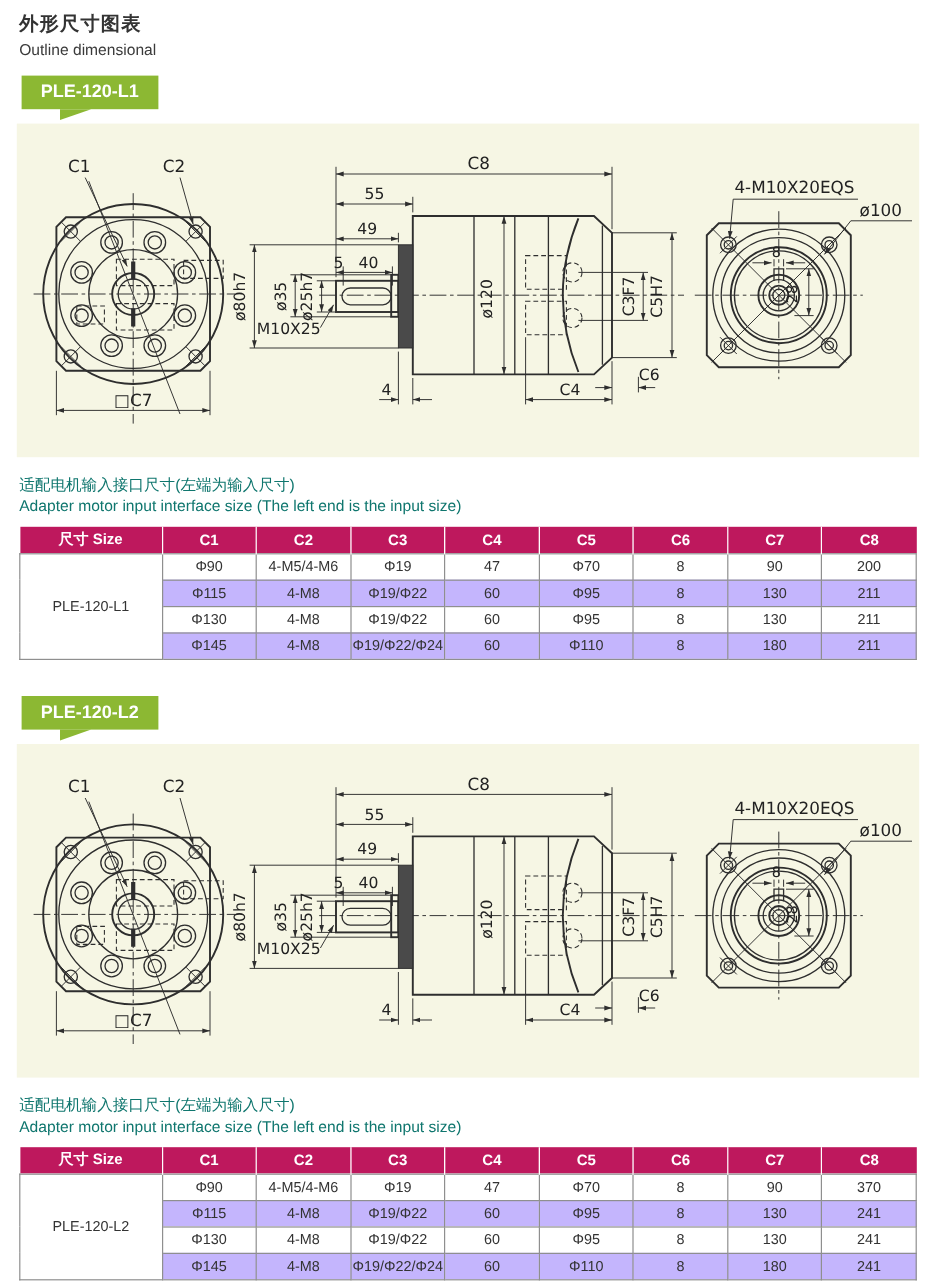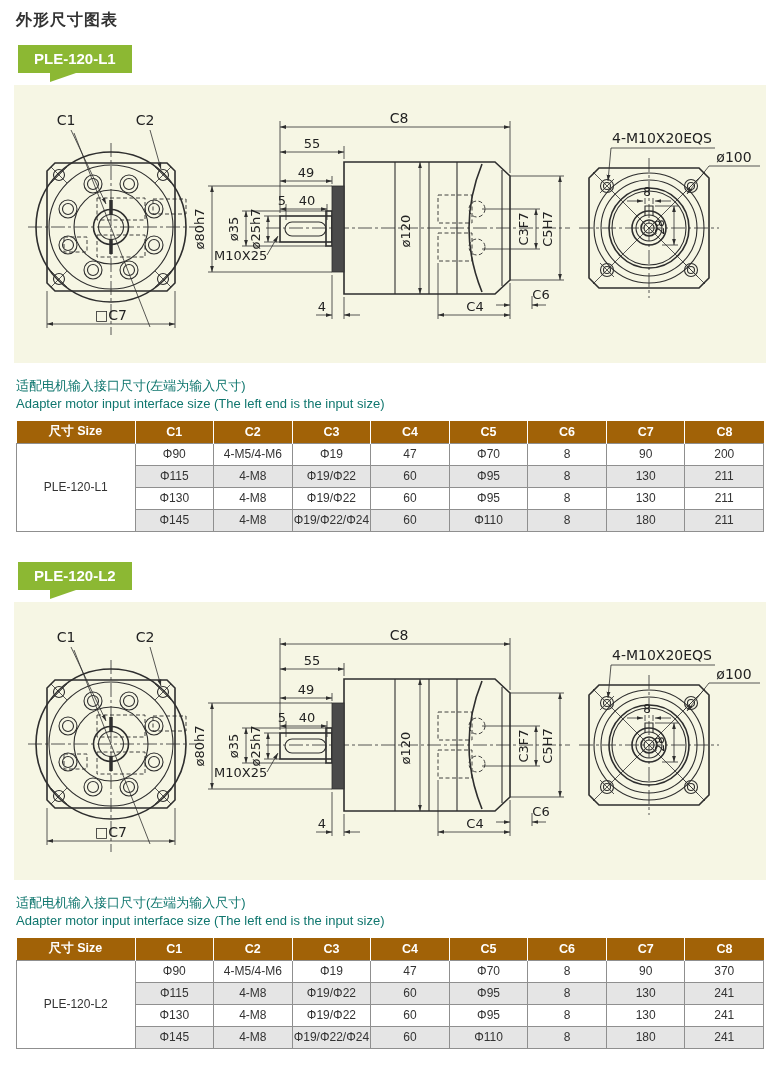--- a/index.html
+++ b/index.html
@@ -10,27 +10,27 @@
   .title-en{font-size:13px;color:#3a3a3a;margin:3px 0 0 16px;}
   .badge{display:inline-block;position:relative;margin:14px 0 0 18px;background:#8cb833;
          color:#fff;font-weight:bold;font-size:15px;padding:5px 16px 6px;}
   .badge::after{content:"";position:absolute;left:32px;top:100%;width:0;height:0;
          border-top:9px solid #8cb833;border-right:26px solid transparent;}
   .section-l2 .badge{margin-top:30px;}
   .panel{margin:12px 14px 0 14px;width:752px;height:278px;background:#f6f6e4;}
   .panel svg{display:block;}
   .note{margin:14px 0 0 16px;font-size:13px;color:#0f766e;line-height:1.38;}
   table.dims{border-collapse:collapse;margin:8px 0 0 16px;width:748px;table-layout:fixed;}
-  table.dims th{background:#a16207;color:#fff;font-weight:bold;font-size:12.5px;height:22px;
+  table.dims th{background:#be185d;color:#fff;font-weight:bold;font-size:12.5px;height:22px;
          padding:0;border-right:1px solid #fff;}
   table.dims th:last-child{border-right:none;}
   table.dims th.col-size{width:118px;}
   table.dims td{border:1px solid #8f8f8f;text-align:center;font-size:12px;height:21px;
          padding:0;background:#fff;color:#333;}
-  table.dims tr.alt td{background:#e5e5e5;}
+  table.dims tr.alt td{background:#c4b5fd;}
   table.dims td.model{background:#fff;}
   
   .dw *{vector-effect:none;}
   .dw .main{fill:none;stroke:#2e2e2e;stroke-width:1.6;}
   .dw .med{fill:none;stroke:#2e2e2e;stroke-width:1.1;}
   .dw .thin,.dw .dim,.dw .ext,.dw .ldr{fill:none;stroke:#2e2e2e;stroke-width:0.8;}
   .dw .cl{fill:none;stroke:#2e2e2e;stroke-width:0.8;stroke-dasharray:14 3 3 3;}
   .dw .hid{fill:none;stroke:#2e2e2e;stroke-width:0.9;stroke-dasharray:4 2.5;}
   .dw .bar{stroke:#2e2e2e;stroke-width:3.5;}
   .dw text{fill:#222;stroke:none;font-family:"DejaVu Sans","Liberation Sans",sans-serif;
@@ -39,20 +39,21 @@
   .dw text.sm{font-size:12px;}
   .dw text.left{text-anchor:start;}
   .dw .solidfill{fill:#4a4a4a;stroke:#2e2e2e;stroke-width:0.8;}
 </style>
 </head>
 <body>
 
 <div class="page">
 
   <div class="title-zh">外形尺寸图表</div>
+  <div class="title-en">Outline dimensional</div>
 
   <div class="section section-l1">
     <div class="badge">PLE-120-L1</div>
 
     <div class="panel">
       <svg class="dw" width="752" height="278" viewBox="0 0 752 278">
         <defs>
           <marker id="me" markerWidth="9" markerHeight="6" refX="8" refY="3" orient="auto">
             <path d="M0,0.5 L8,3 L0,5.5 Z" fill="#2e2e2e"></path>
             </marker>

